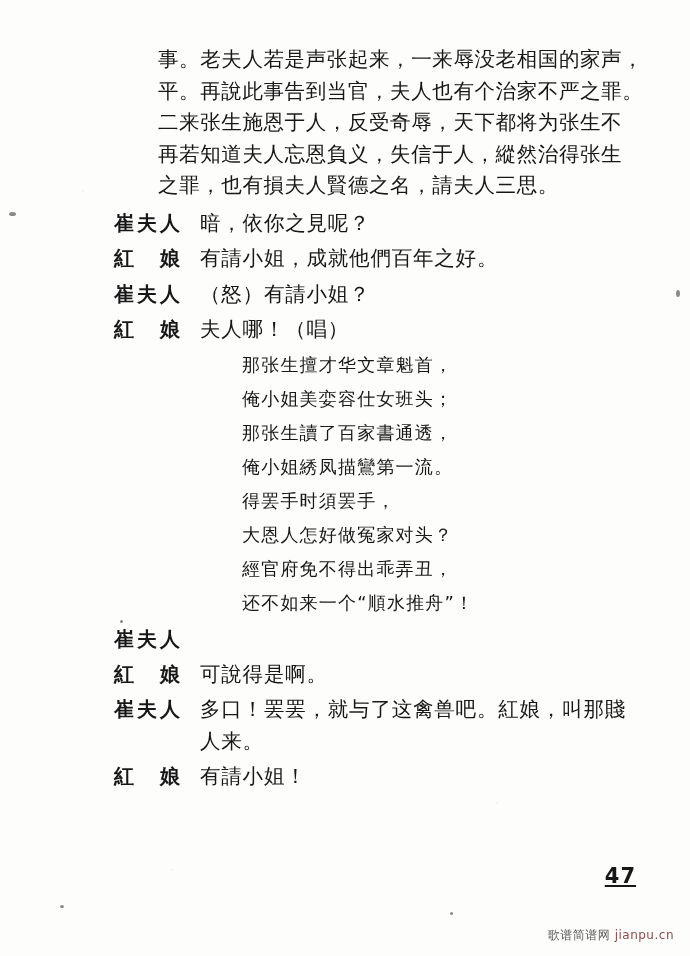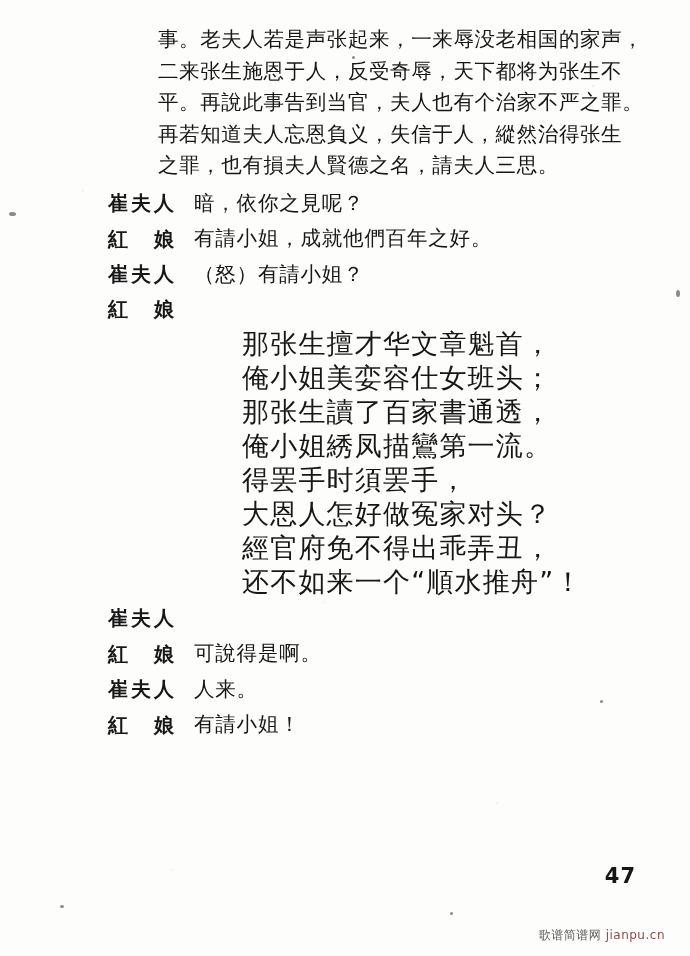--- a/index.html
+++ b/index.html
@@ -32,39 +32,39 @@
     background: #2b2b2b;
     border-radius: 50%;
     opacity: .55;
   }
   .content {
     position: absolute;
     left: 0;
     top: 0;
     right: 0;
     bottom: 0;
-    padding: 24px 52px 0 100px;
+    padding: 44px 52px 0 100px;
     box-sizing: border-box;
   }
   
   .para {
     font-size: 20.5px;
     line-height: 31.5px;
     letter-spacing: .6px;
     margin: 0 0 6px 0;
     padding-left: 58px;
     text-align: justify;
   }
   .para .l { display: block; white-space: nowrap; }
 
   
   .row {
     display: flex;
-    align-items: flex-end;
-    margin: 4px 0 2px 8px;
+    align-items: flex-start;
+    margin: 4px 0 2px 14px;
   }
   .speaker {
     width: 86px;
     flex: 0 0 86px;
     font-size: 20px;
     line-height: 31px;
     font-weight: 700;
     letter-spacing: 3px;
     white-space: nowrap;
   }
@@ -73,37 +73,38 @@
     font-size: 20.5px;
     line-height: 31.5px;
     letter-spacing: .8px;
   }
   .speech .l { display: block; white-space: nowrap; }
 
   
   .verse {
     margin: 2px 0 2px 0;
     padding-left: 142px;
-    font-size: 27px;
+    font-size: 18px;
     line-height: 34px;
     letter-spacing: 1.2px;
   }
   .verse .l { display: block; white-space: nowrap; }
 
   .pagenum {
     position: absolute;
     right: 54px;
     bottom: 68px;
     font-size: 21px;
     font-weight: 700;
     letter-spacing: 1px;
+    text-decoration: underline;
   }
   .watermark {
     position: absolute;
-    right: 25px;
+    right: 16px;
     bottom: 12px;
     font-size: 12px;
     color: #3d3d3d;
     letter-spacing: .5px;
     opacity: .85;
   }
   .watermark .site { color: #7a2a2a; }
 </style>
 </head>
 <body>
@@ -115,22 +116,22 @@
   <span class="speck" style="left:352px;top:56px;width:3px;height:3px;"></span>
   <span class="speck" style="left:120px;top:620px;width:3px;height:3px;"></span>
   <span class="speck" style="left:600px;top:700px;width:3px;height:3px;"></span>
   <span class="speck" style="left:60px;top:905px;width:4px;height:3px;"></span>
   <span class="speck" style="left:450px;top:912px;width:3px;height:3px;"></span>
 
   <div class="content">
 
     <div class="para">
       <span class="l">事。老夫人若是声张起来，一来辱没老相国的家声，</span>
+      <span class="l">平。再說此事告到当官，夫人也有个治家不严之罪。</span>
       <span class="l">二来张生施恩于人，反受奇辱，天下都将为张生不</span>
-      <span class="l">平。再說此事告到当官，夫人也有个治家不严之罪。</span>
       <span class="l">再若知道夫人忘恩負义，失信于人，縱然治得张生</span>
       <span class="l">之罪，也有損夫人賢德之名，請夫人三思。</span>
     </div>
 
     <div class="row">
       <div class="speaker">崔夫人</div>
       <div class="speech">
         <span class="l">暗，依你之見呢？</span>
       </div>
     </div>
@@ -144,20 +145,23 @@
 
     <div class="row">
       <div class="speaker">崔夫人</div>
       <div class="speech">
         <span class="l">（怒）有請小姐？</span>
       </div>
     </div>
 
     <div class="row">
       <div class="speaker">紅　娘</div>
+      <div class="speech">
+        <span class="l">夫人哪！（唱）</span>
+      </div>
     </div>
 
     <div class="verse">
       <span class="l">那张生擅才华文章魁首，</span>
       <span class="l">俺小姐美娈容仕女班头；</span>
       <span class="l">那张生讀了百家書通透，</span>
       <span class="l">俺小姐綉凤描鸞第一流。</span>
       <span class="l">得罢手时須罢手，</span>
       <span class="l">大恩人怎好做冤家对头？</span>
       <span class="l">經官府免不得出乖弄丑，</span>
@@ -171,20 +175,21 @@
     <div class="row">
       <div class="speaker">紅　娘</div>
       <div class="speech">
         <span class="l">可說得是啊。</span>
       </div>
     </div>
 
     <div class="row">
       <div class="speaker">崔夫人</div>
       <div class="speech">
+        <span class="l">多口！罢罢，就与了这禽兽吧。紅娘，叫那賤</span>
         <span class="l">人来。</span>
       </div>
     </div>
 
     <div class="row">
       <div class="speaker">紅　娘</div>
       <div class="speech">
         <span class="l">有請小姐！</span>
       </div>
     </div>

